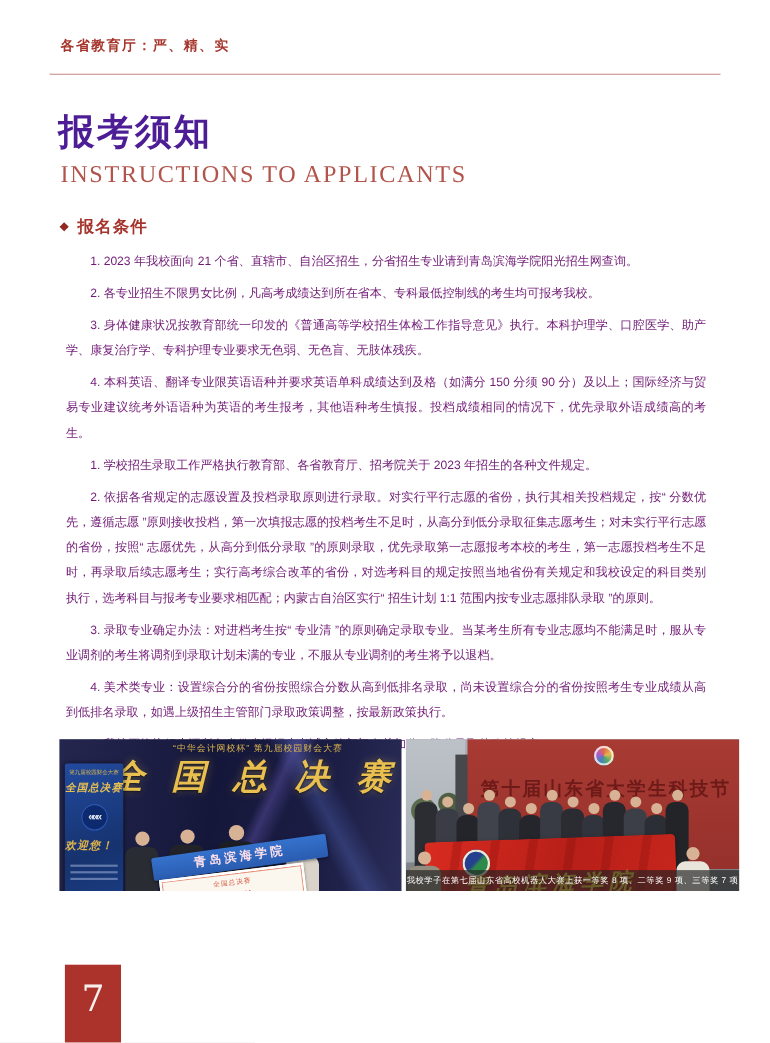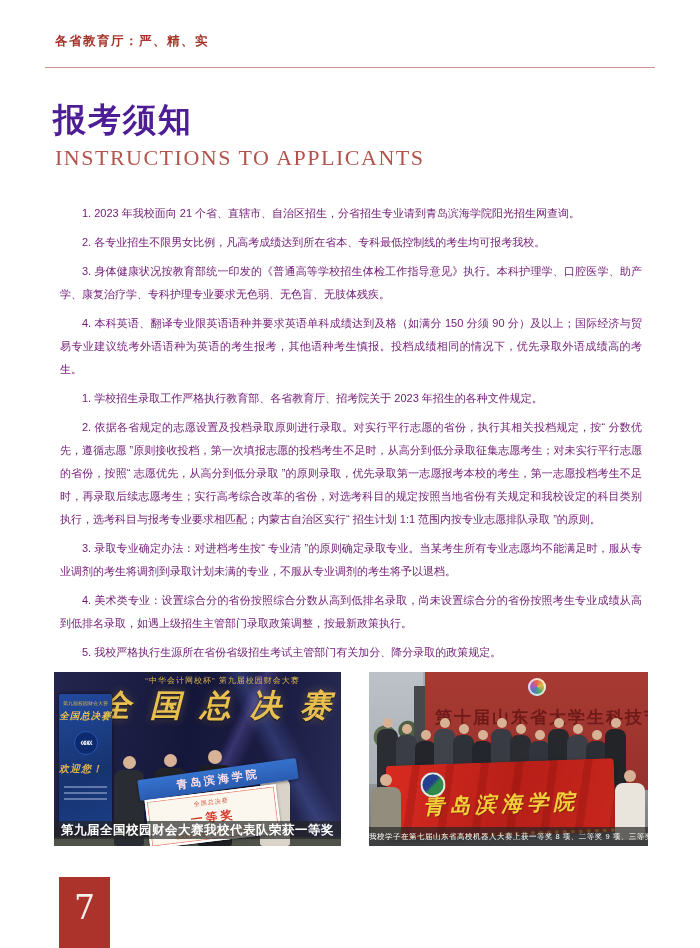--- a/index.html
+++ b/index.html
@@ -18,21 +18,21 @@
 
   
   .content { position:absolute; left:54px; top:196px; width:594px; }
   .sec-head { font-size:15px; line-height:20px; font-weight:bold; color:#a5352c; margin:0 0 10px 0; letter-spacing:1px; }
   .sec-head .bullet { font-size:11px; color:#8f2b22; margin-right:8px; vertical-align:2px; letter-spacing:0; }
   .content p { margin:6px; font-size:11px; line-height:23px; color:#701a75; text-align:justify; text-indent:2em; }
   .sec2 { margin-top:16px; }
 
   
   .photos { position:absolute; left:54px; top:672px; width:594px; height:174px; }
-  .photo { position:absolute; top:0; height:174px; overflow:hidden; }
+  .photo { position:absolute; top:0; height:138px; overflow:hidden;padding-left:24px; }
   .photo-left { left:0; width:287px;
     background:
       linear-gradient(115deg, rgba(130,100,215,0) 55%, rgba(130,110,220,0.30) 58%, rgba(130,100,215,0) 63%),
       linear-gradient(62deg, rgba(95,125,225,0) 68%, rgba(105,135,235,0.25) 73%, rgba(95,125,225,0) 79%),
       linear-gradient(100deg,#24264f 0%, #15173a 45%, #1b1d44 75%, #2a2d58 100%);
   }
   .photo-right { left:315px; width:279px;
     background:linear-gradient(180deg,#a7adb2 0%, #9aa0a5 55%, #83888c 78%, #74787b 100%);
   }
 
@@ -102,20 +102,21 @@
 
 <div class="page">
 
   <div class="motto">各省教育厅：严、精、实</div>
   <div class="top-rule"></div>
 
   <div class="title-zh">报考须知</div>
   <div class="title-en">INSTRUCTIONS TO APPLICANTS</div>
 
   <div class="content">
+    <div class="sec-head"><span class="bullet">◆</span><span>报名条件</span></div>
     <p>1. 2023 年我校面向 21 个省、直辖市、自治区招生，分省招生专业请到青岛滨海学院阳光招生网查询。</p>
     <p>2. 各专业招生不限男女比例，凡高考成绩达到所在省本、专科最低控制线的考生均可报考我校。</p>
     <p>3. 身体健康状况按教育部统一印发的《普通高等学校招生体检工作指导意见》执行。本科护理学、口腔医学、助产学、康复治疗学、专科护理专业要求无色弱、无色盲、无肢体残疾。</p>
     <p>4. 本科英语、翻译专业限英语语种并要求英语单科成绩达到及格（如满分 150 分须 90 分）及以上；国际经济与贸易专业建议统考外语语种为英语的考生报考，其他语种考生慎报。投档成绩相同的情况下，优先录取外语成绩高的考生。</p>
 
     <p>1. 学校招生录取工作严格执行教育部、各省教育厅、招考院关于 2023 年招生的各种文件规定。</p>
     <p>2. 依据各省规定的志愿设置及投档录取原则进行录取。对实行平行志愿的省份，执行其相关投档规定，按“ 分数优先，遵循志愿 ”原则接收投档，第一次填报志愿的投档考生不足时，从高分到低分录取征集志愿考生；对未实行平行志愿的省份，按照“ 志愿优先，从高分到低分录取 ”的原则录取，优先录取第一志愿报考本校的考生，第一志愿投档考生不足时，再录取后续志愿考生；实行高考综合改革的省份，对选考科目的规定按照当地省份有关规定和我校设定的科目类别执行，选考科目与报考专业要求相匹配；内蒙古自治区实行“ 招生计划 1:1 范围内按专业志愿排队录取 ”的原则。</p>
     <p>3. 录取专业确定办法：对进档考生按“ 专业清 ”的原则确定录取专业。当某考生所有专业志愿均不能满足时，服从专业调剂的考生将调剂到录取计划未满的专业，不服从专业调剂的考生将予以退档。</p>
     <p>4. 美术类专业：设置综合分的省份按照综合分数从高到低排名录取，尚未设置综合分的省份按照考生专业成绩从高到低排名录取，如遇上级招生主管部门录取政策调整，按最新政策执行。</p>
     <p>5. 我校严格执行生源所在省份省级招生考试主管部门有关加分、降分录取的政策规定。</p>

